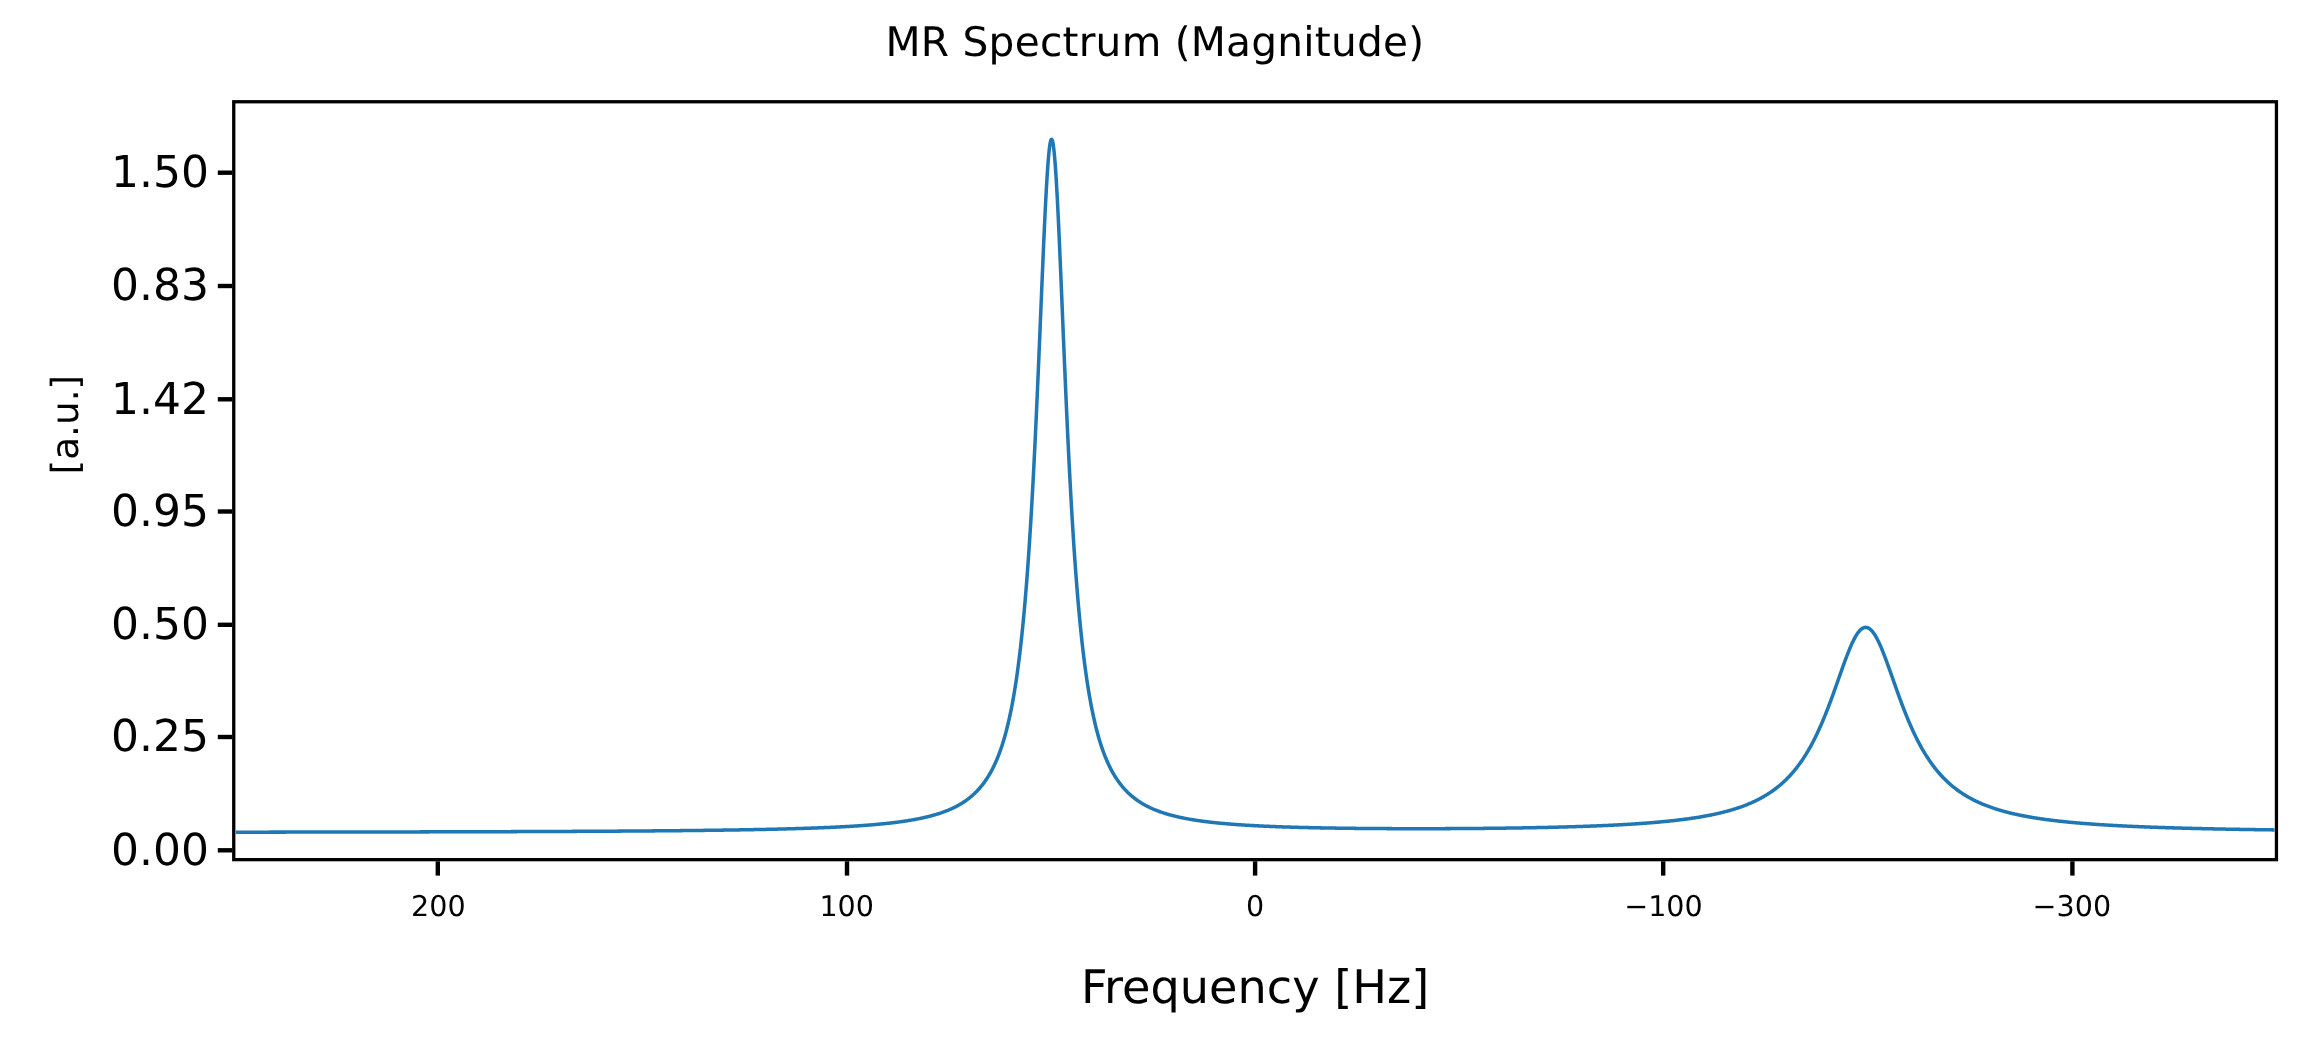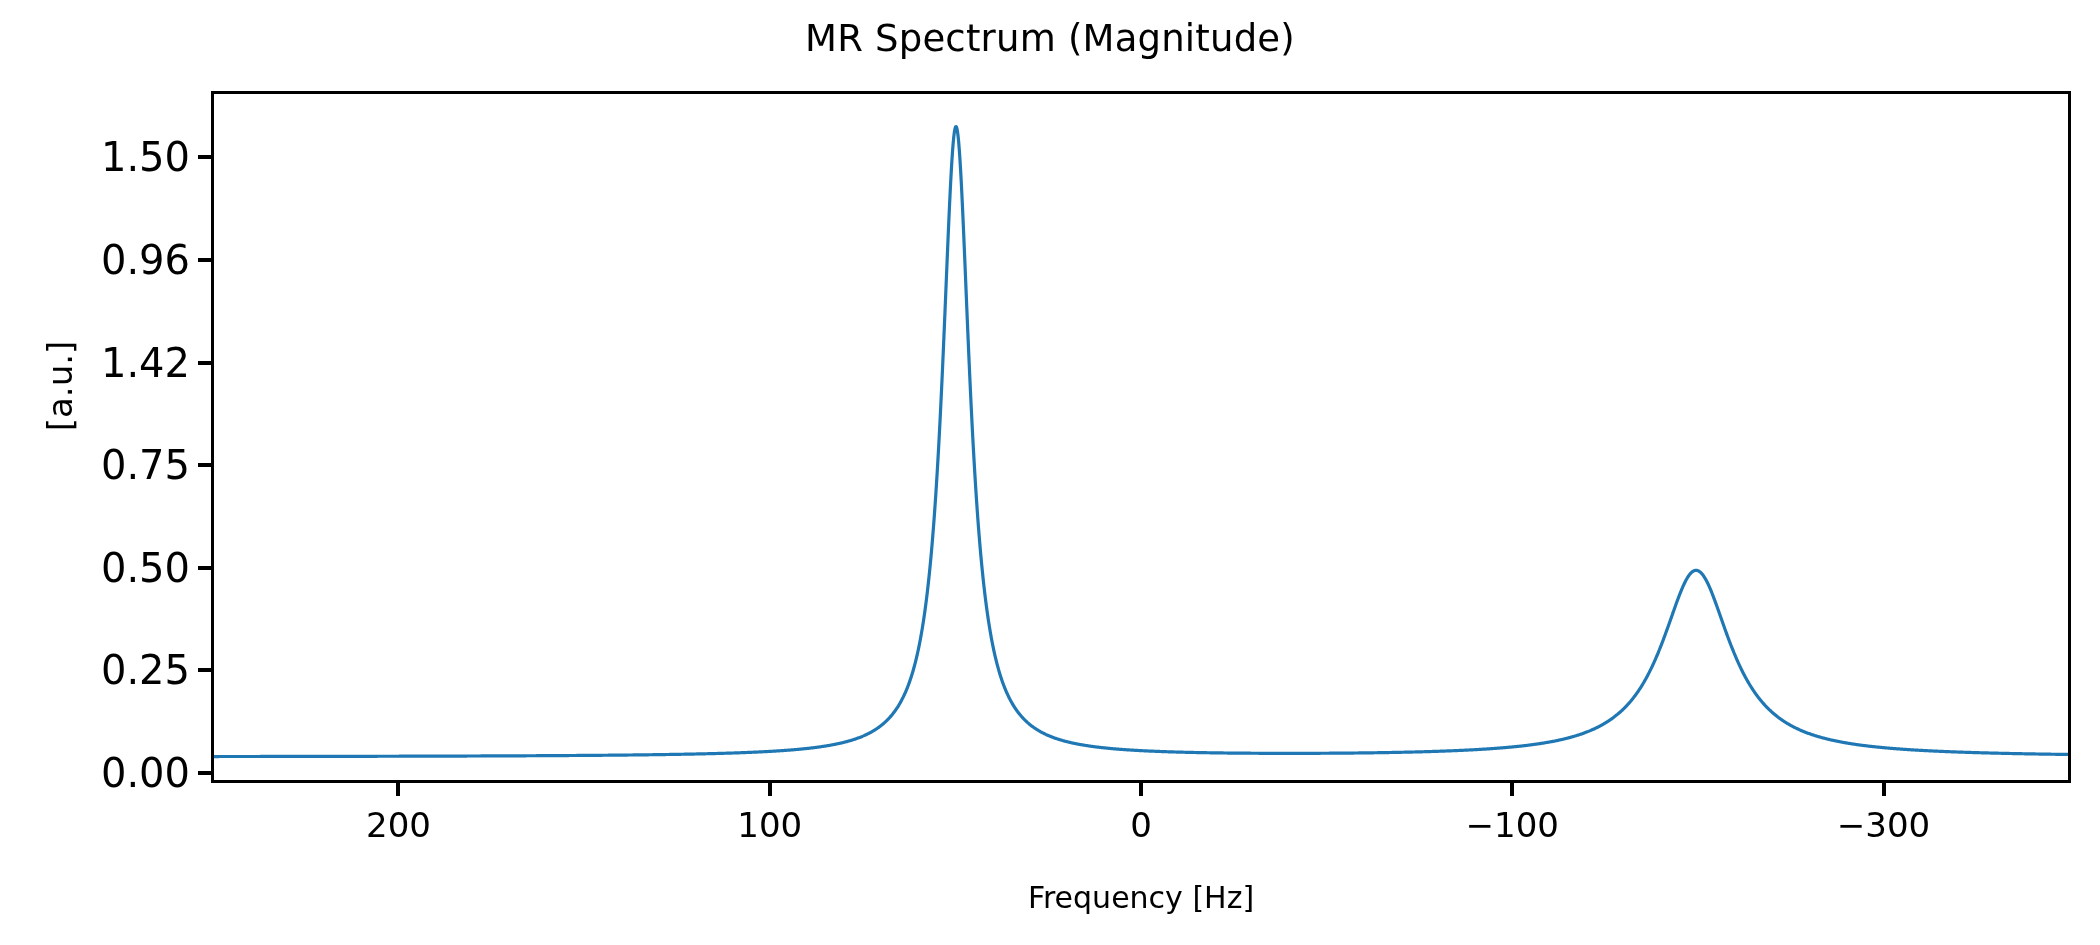--- a/index.html
+++ b/index.html
@@ -96,33 +96,33 @@
     width: 4px;
     height: 13px;
     background: #000000;
   }
   .xtick-label {
     position: absolute;
     left: -120px;
     top: 20px;
     width: 240px;
     text-align: center;
-    font-size: 34px;
+    font-size: 26px;
     line-height: 44px;
     white-space: pre;
     color: #000000;
   }
   
   #xlabel {
     position: absolute;
     left: 211px;
     top: 877px;
     width: 1860px;
     text-align: center;
-    font-size: 30px;
+    font-size: 42px;
     line-height: 42px;
     white-space: pre;
     color: #000000;
   }
   #ylabel {
     position: absolute;
     left: -60px;
     top: 365px;
     width: 240px;
     text-align: center;
@@ -157,29 +157,29 @@
       <div class="ytick" style="top: 670.335px; right: 1889px;">
         <div class="ytick-mark"></div>
         <div class="ytick-label">0.25</div>
       </div>
       <div class="ytick" style="top: 567.725px; right: 1889px;">
         <div class="ytick-mark"></div>
         <div class="ytick-label">0.50</div>
       </div>
       <div class="ytick" style="top: 465.115px; right: 1889px;">
         <div class="ytick-mark"></div>
-        <div class="ytick-label">0.75</div>
+        <div class="ytick-label">0.95</div>
       </div>
       <div class="ytick" style="top: 362.505px; right: 1889px;">
         <div class="ytick-mark"></div>
         <div class="ytick-label">1.42</div>
       </div>
       <div class="ytick" style="top: 259.896px; right: 1889px;">
         <div class="ytick-mark"></div>
-        <div class="ytick-label">0.96</div>
+        <div class="ytick-label">0.83</div>
       </div>
       <div class="ytick" style="top: 157.286px; right: 1889px;">
         <div class="ytick-mark"></div>
         <div class="ytick-label">1.50</div>
       </div>
     </div>
   <div id="xtick-container">
       <div class="xtick" style="left: 398.485px;">
         <div class="xtick-mark"></div>
         <div class="xtick-label">200</div>

